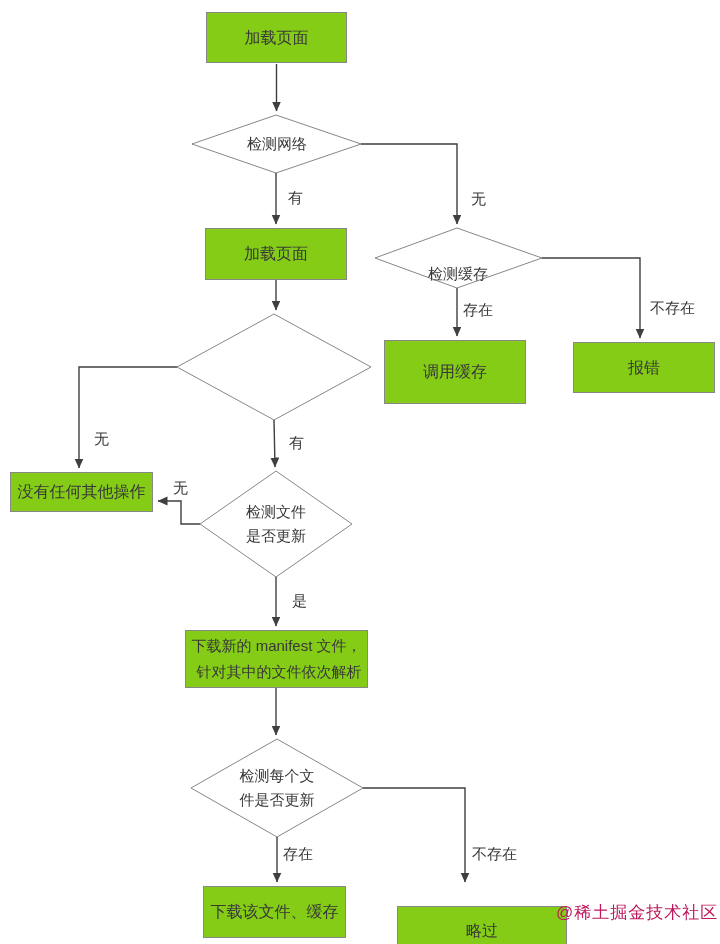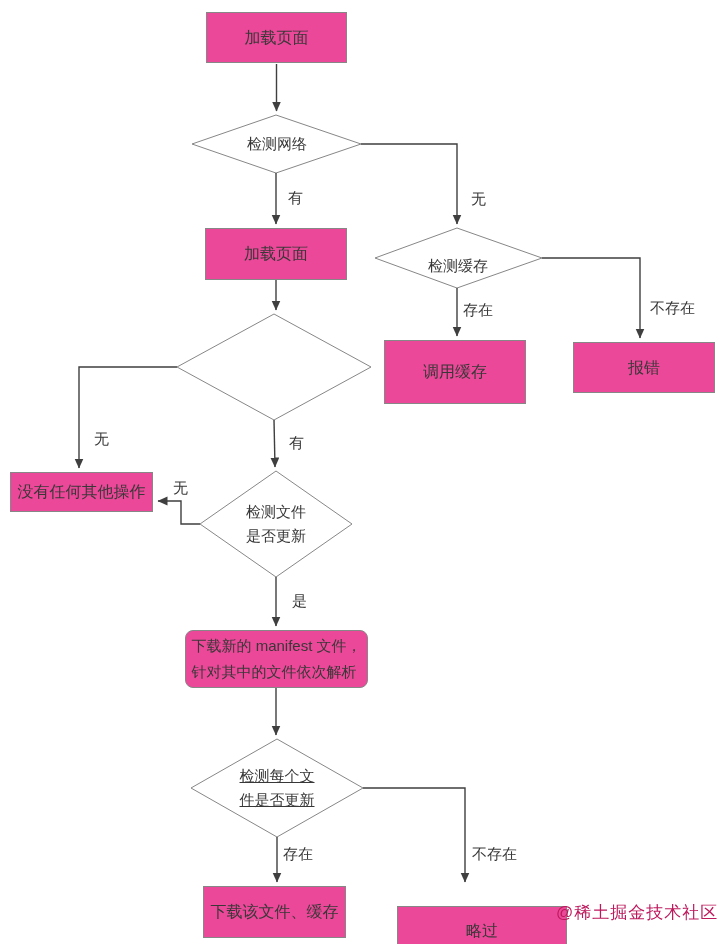--- a/index.html
+++ b/index.html
@@ -2,25 +2,25 @@
 <html><head>
 <meta charset="utf-8">
 <style>
   html,body{margin:0;padding:0;background:#fff;}
   .canvas{
     position:relative;width:720px;height:944px;background:#ffffff;overflow:hidden;
     font-family:"Liberation Sans","DejaVu Sans",sans-serif;color:#383838;
   }
   .wires{position:absolute;left:0;top:0;width:720px;height:944px;}
   .rect-node{
-    position:absolute;border:1px solid #878787;background:#ec4899;
-    display:flex;align-items:center;justify-content:center;text-align:left;
+    position:absolute;border:1px solid #878787;background:#84cc16;
+    display:flex;align-items:center;justify-content:center;text-align:right;
     font-size:16px;line-height:26px;white-space:pre-line;box-sizing:border-box;
   }
-  .rect-node.small-text{font-size:15px;border-radius:8px;}
+  .rect-node.small-text{font-size:15px;}
   .diamond-label{
     position:absolute;transform:translate(-50%,-50%);text-align:left;
     font-size:15px;line-height:24px;white-space:pre-line;
   }
   .edge-label{
     position:absolute;font-size:15px;line-height:18px;white-space:nowrap;
   }
   .watermark{
     position:absolute;left:556px;top:901px;font-size:17px;color:#be185d;
     letter-spacing:1px;white-space:nowrap;
@@ -65,24 +65,24 @@
   <div class="rect-node" style="left:205px;top:228px;width:142px;height:52px;">加载页面</div>
   <div class="rect-node" style="left:384px;top:340px;width:142px;height:64px;">调用缓存</div>
   <div class="rect-node" style="left:573px;top:342px;width:142px;height:51px;">报错</div>
   <div class="rect-node" style="left:10px;top:472px;width:143px;height:40px;">没有任何其他操作</div>
   <div class="rect-node small-text" style="left:185px;top:630px;width:183px;height:58px;">下载新的 manifest 文件，
 针对其中的文件依次解析</div>
   <div class="rect-node" style="left:203px;top:886px;width:143px;height:52px;">下载该文件、缓存</div>
   <div class="rect-node" style="left:397px;top:886px;width:170px;height:50px;margin-top:20px;">略过</div>
 
   <div class="diamond-label" style="left:277px;top:144px;">检测网络</div>
-  <div class="diamond-label" style="left:458px;top:266px;">检测缓存</div>
+  <div class="diamond-label" style="left:458px;top:274px;">检测缓存</div>
   <div class="diamond-label" style="left:276px;top:524px;">检测文件
 是否更新</div>
-  <div class="diamond-label" style="left:277px;top:788px;text-decoration:underline;">检测每个文
+  <div class="diamond-label" style="left:277px;top:788px;">检测每个文
 件是否更新</div>
 
   <div class="edge-label" style="left:288px;top:189px;">有</div>
   <div class="edge-label" style="left:471px;top:190px;">无</div>
   <div class="edge-label" style="left:463px;top:301px;">存在</div>
   <div class="edge-label" style="left:650px;top:299px;">不存在</div>
   <div class="edge-label" style="left:94px;top:430px;">无</div>
   <div class="edge-label" style="left:289px;top:434px;">有</div>
   <div class="edge-label" style="left:173px;top:479px;">无</div>
   <div class="edge-label" style="left:292px;top:592px;">是</div>

